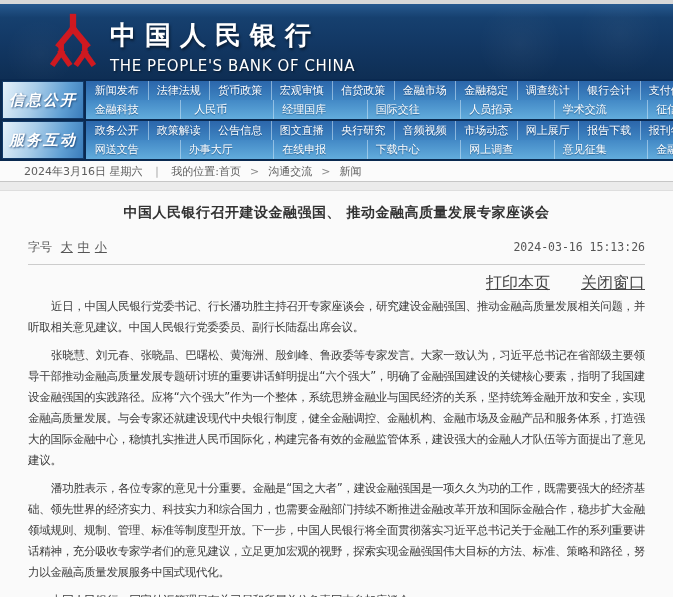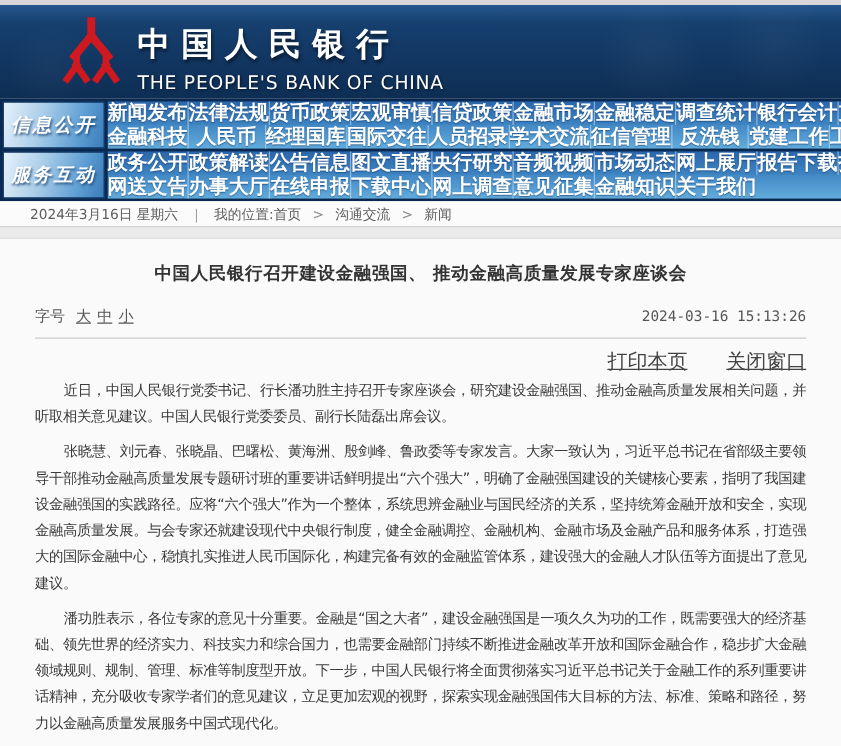--- a/index.html
+++ b/index.html
@@ -28,43 +28,43 @@
              display:flex; flex-direction:column; gap:2px; overflow:hidden; }
   .nav-block { display:flex; gap:2px; height:38px; }
   .nav-label { flex:0 0 82px; display:flex; align-items:center; justify-content:center;
                background:linear-gradient(105deg,#e6f2fb 0%,#a9cde9 38%,#5e9ed3 75%,#3a7cba 100%);
                color:#fff; font-size:15px; font-weight:bold; font-style:italic;
                letter-spacing:2px; text-shadow:1px 1px 2px rgba(20,60,110,.8);
                border:1px solid #123a68; cursor:pointer; }
   .nav-grid { flex:1; display:flex; flex-direction:column; overflow:hidden; }
   .nav-row { display:flex; height:19px; }
   .nav-row.r0 { background:linear-gradient(180deg,#2b66ab,#3f85c2); }
-  .nav-row.r1 { background:linear-gradient(180deg,#4389c6,#62acdc); }
+  .nav-row.r1 { background:linear-gradient(180deg,#4389c6,#62acdc);gap:32px; }
   .nav-cell { flex:0 0 61.5px; display:flex; align-items:center; justify-content:center;
-              color:#fff; font-size:16px; font-weight:bold; white-space:nowrap;
+              color:#fff; font-size:11px; font-weight:normal; white-space:nowrap;
               text-decoration:none; cursor:pointer;
               text-shadow:0 1px 1px rgba(10,45,90,.55);
               border-left:1px solid rgba(205,230,248,.55); }
   .nav-cell:first-child { border-left:none; }
 
   
   .crumbbar { position:absolute; top:157px; left:0; width:673px; height:21px;
               background:#fbfbfb; border-bottom:1px solid #c6c6c6;
               display:flex; align-items:center; gap:9px;
               padding-left:24px; font-size:11px; color:#5d5d5d; }
   .crumb-link { color:#5d5d5d; text-decoration:none; cursor:pointer; }
   .crumb-sep { color:#8a8a8a; }
 
   .gapstrip { position:absolute; top:178px; left:0; width:673px; height:9px;
               background:#ebebeb; border-bottom:1px solid #dedede; }
 
   
   .content { position:absolute; top:188px; left:0; width:673px; height:409px;
              background:#fafafa; padding:0 28px; overflow:hidden; }
-  .title { padding-top:18px; text-align:center; font-size:14px; font-weight:bold;
+  .title { padding-top:12px; text-align:center; font-size:14px; font-weight:bold;
            color:#333; letter-spacing:.5px; }
   .meta { margin-top:17px; display:flex; align-items:baseline;
           font-size:12px; color:#555; padding-bottom:8px; border-bottom:1px solid #cccccc; }
   .m-left { flex:1.1; white-space:nowrap; }
   .m-center { flex:1.4; white-space:nowrap; }
   .m-right { flex:1; text-align:right; white-space:nowrap; font-family:"DejaVu Sans Mono","Liberation Mono",monospace; font-size:11.5px; }
   .size-link { color:#555; text-decoration:underline; margin-left:5px; cursor:pointer; }
   .actions { margin-top:8px; text-align:right; font-size:16px; height:15px; }
   .alink { color:#444; text-decoration:underline; margin-left:26px; cursor:pointer; }
 

